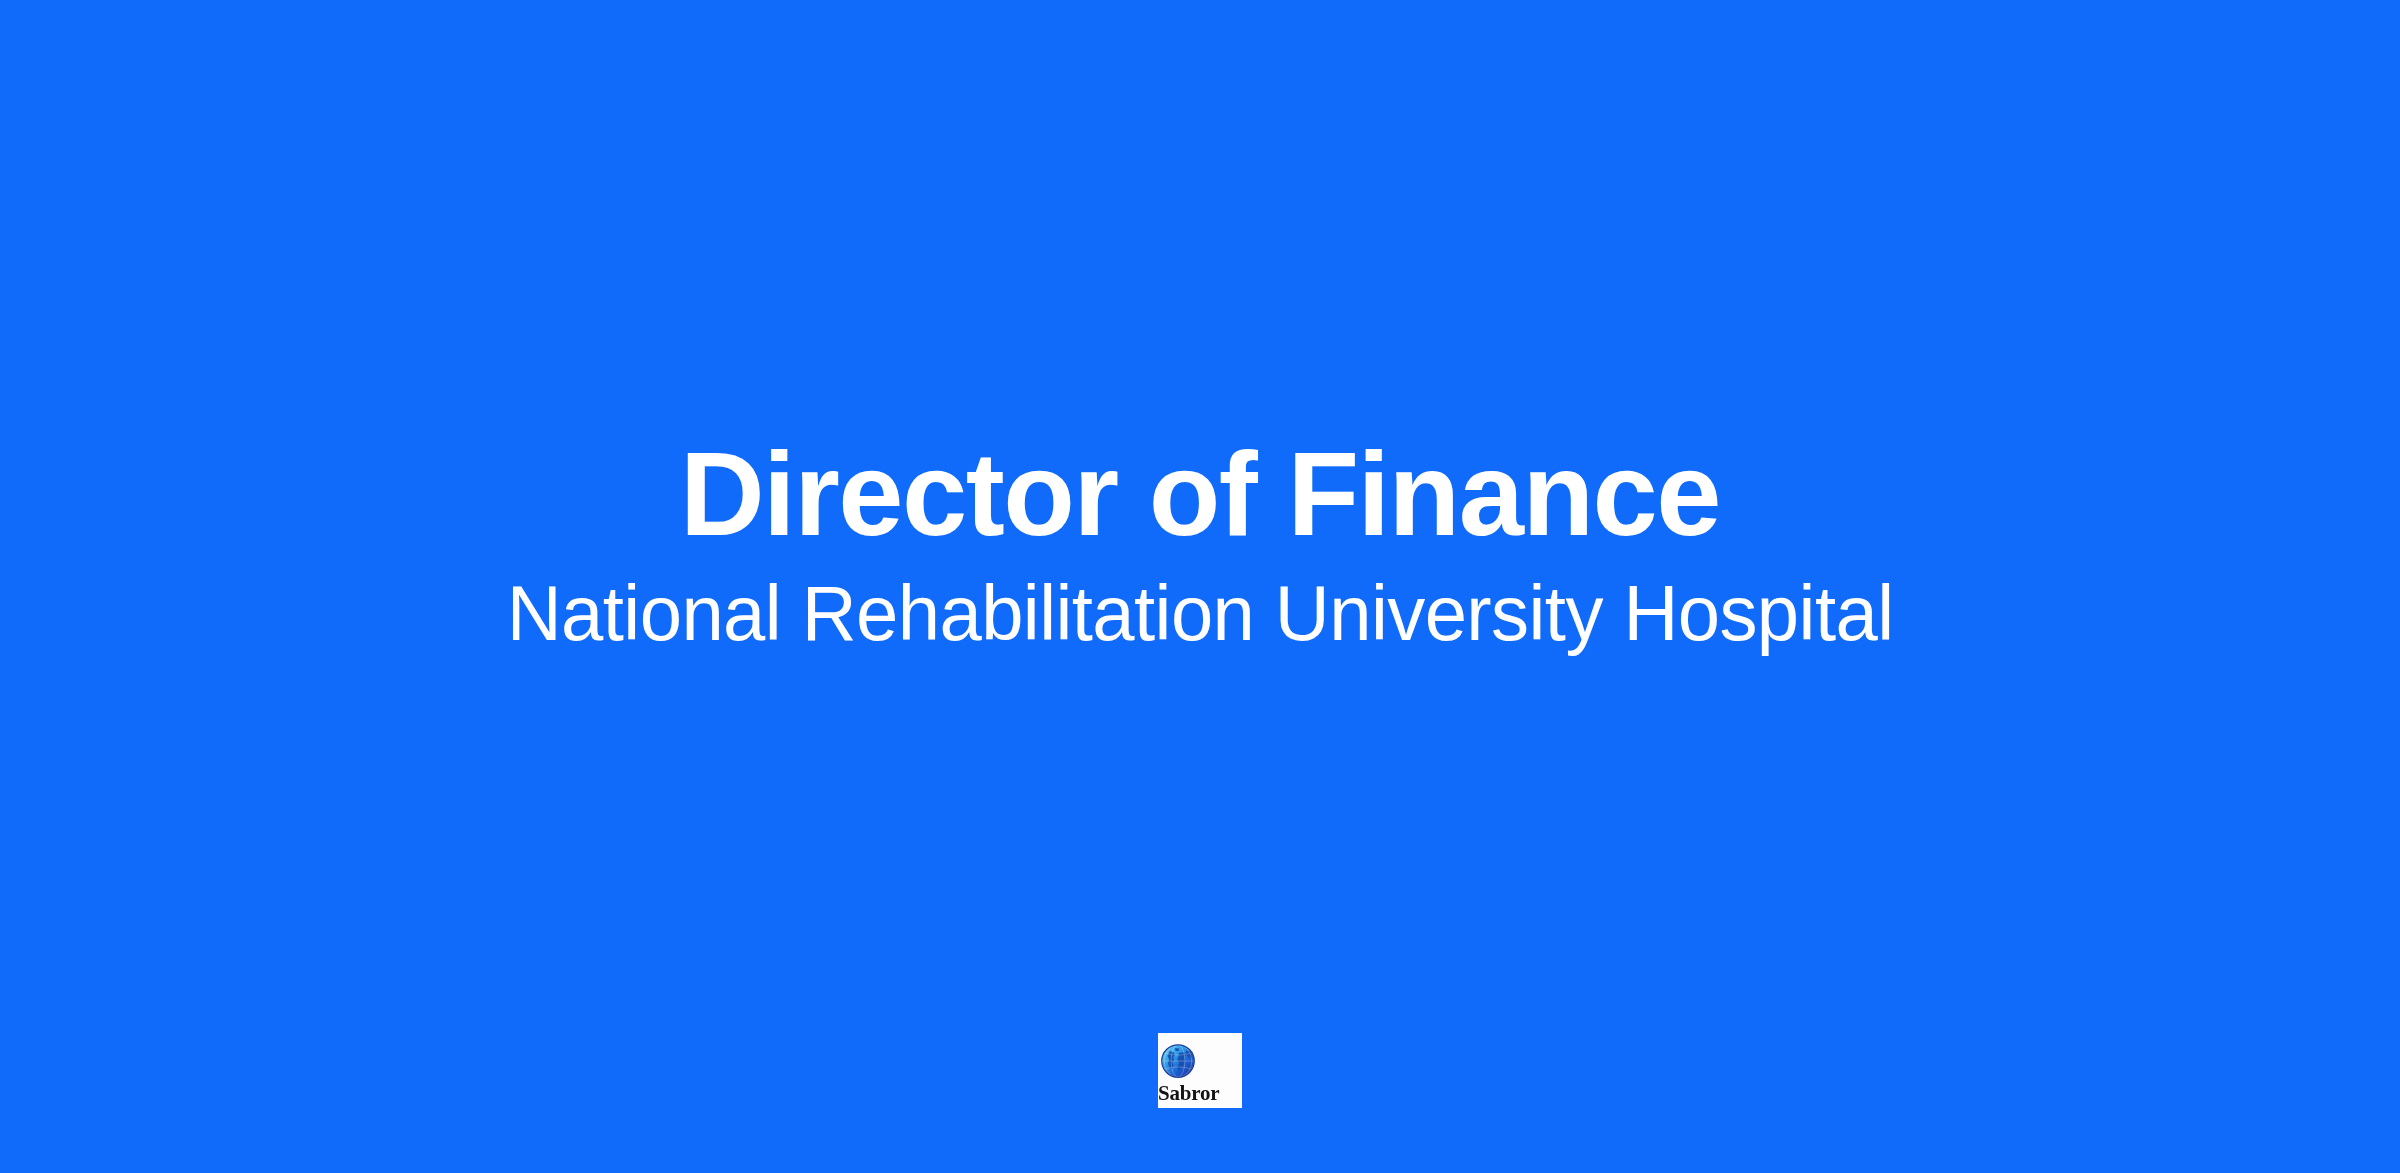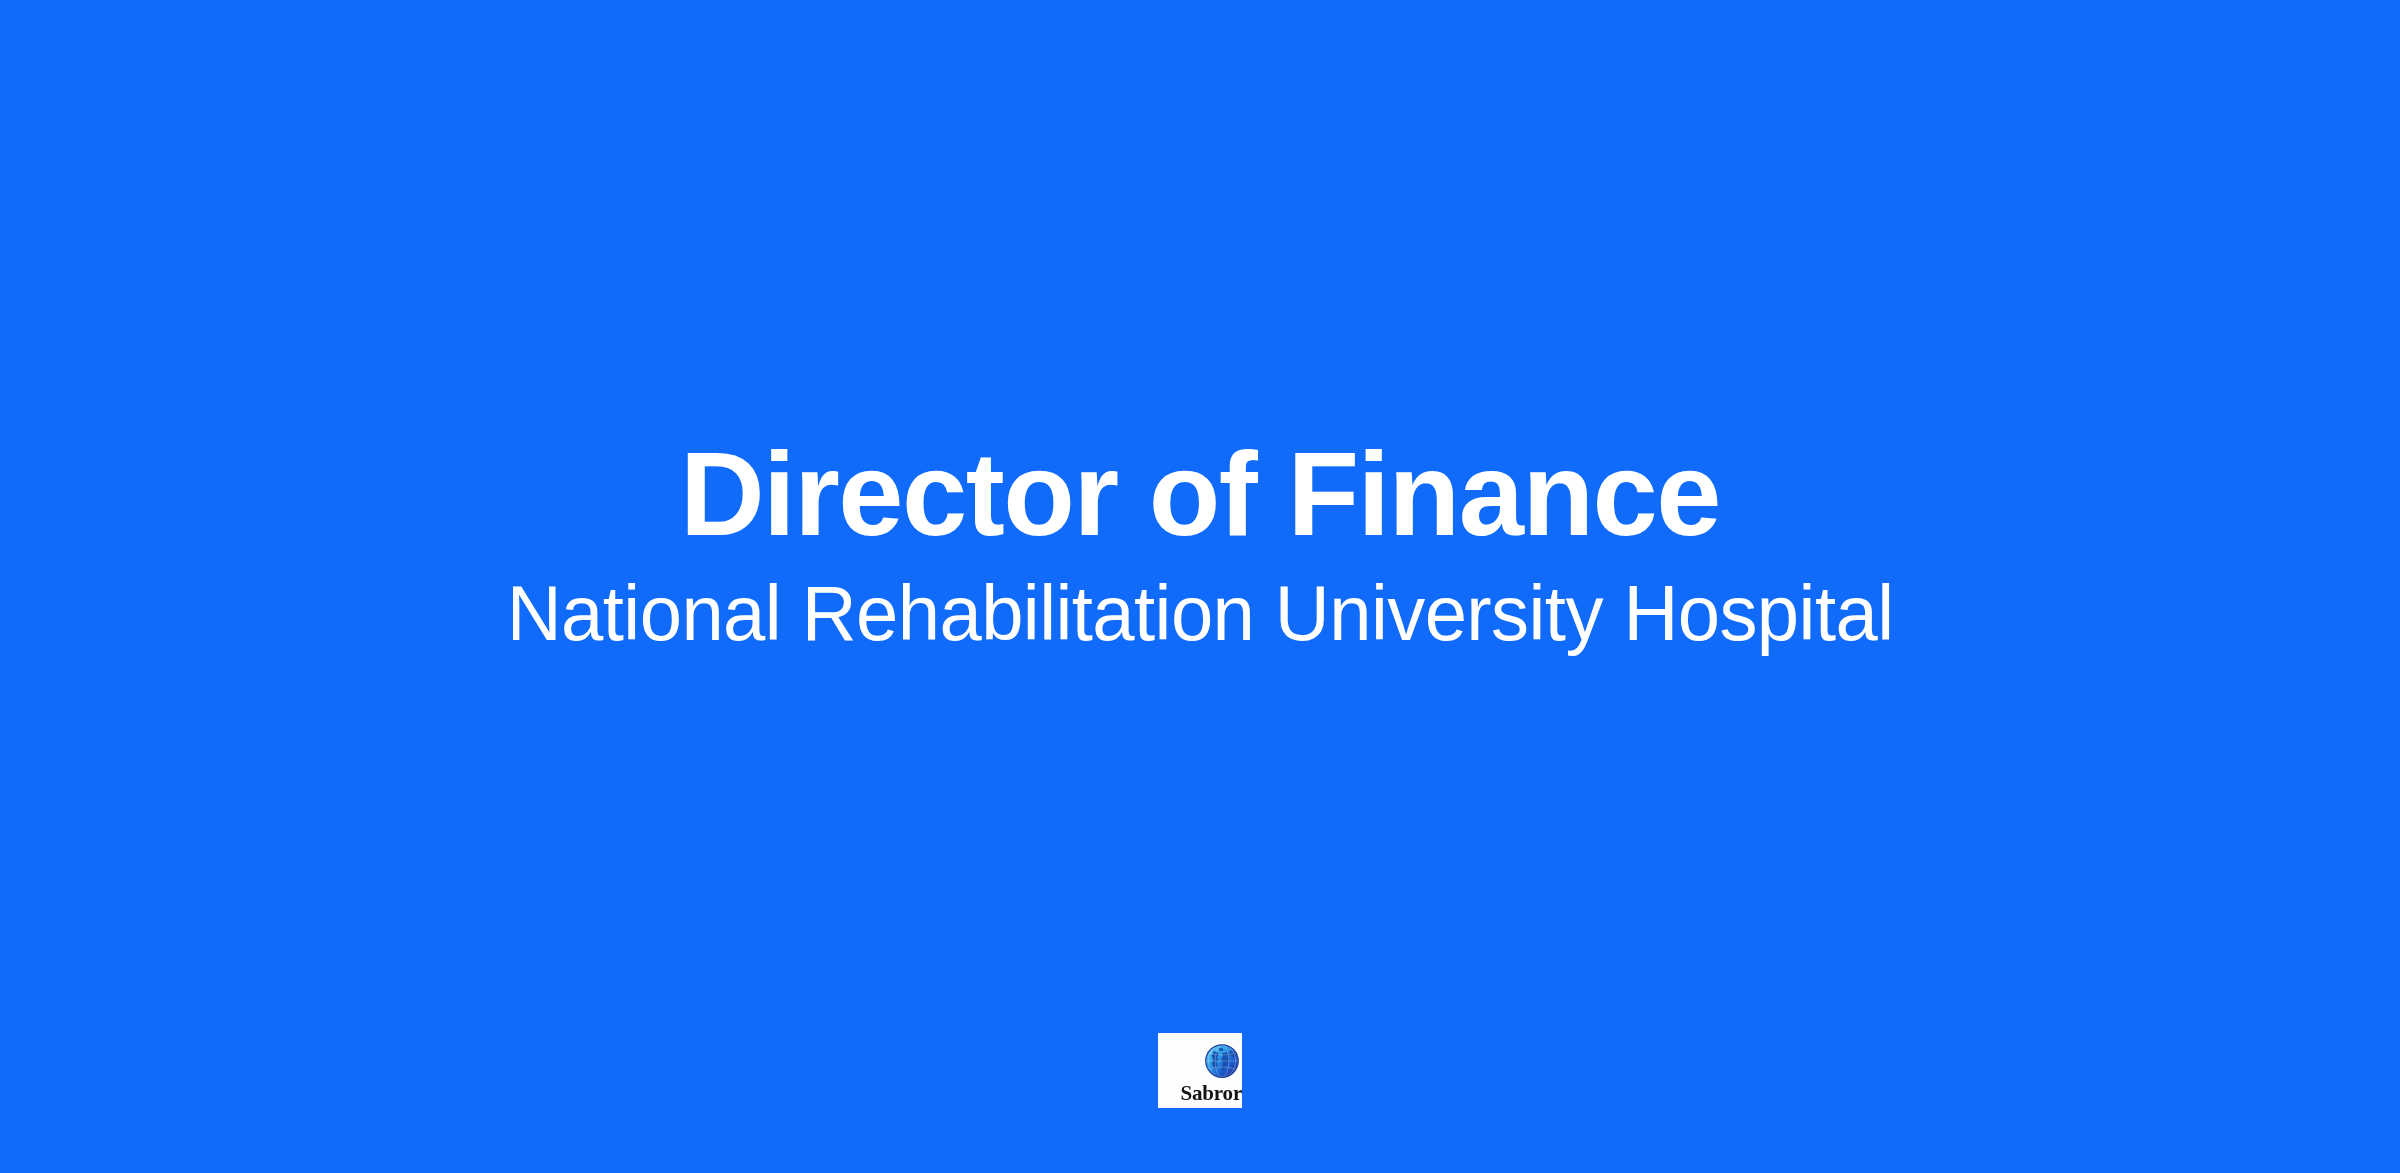--- a/index.html
+++ b/index.html
@@ -73,21 +73,21 @@
   
   .brand-logo {
     position: absolute;
     left: 1158px;
     top: 1033px;
     width: 84px;
     height: 75px;
     background: #fdfdfd;
     display: flex;
     flex-direction: column;
-    align-items: flex-end;
+    align-items: flex-start;
     justify-content: center;
     gap: 1px;
     padding-top: 3px;
     overflow: hidden;
   }
 
   .brand-globe {
     width: 40px;
     height: 40px;
     display: block;

